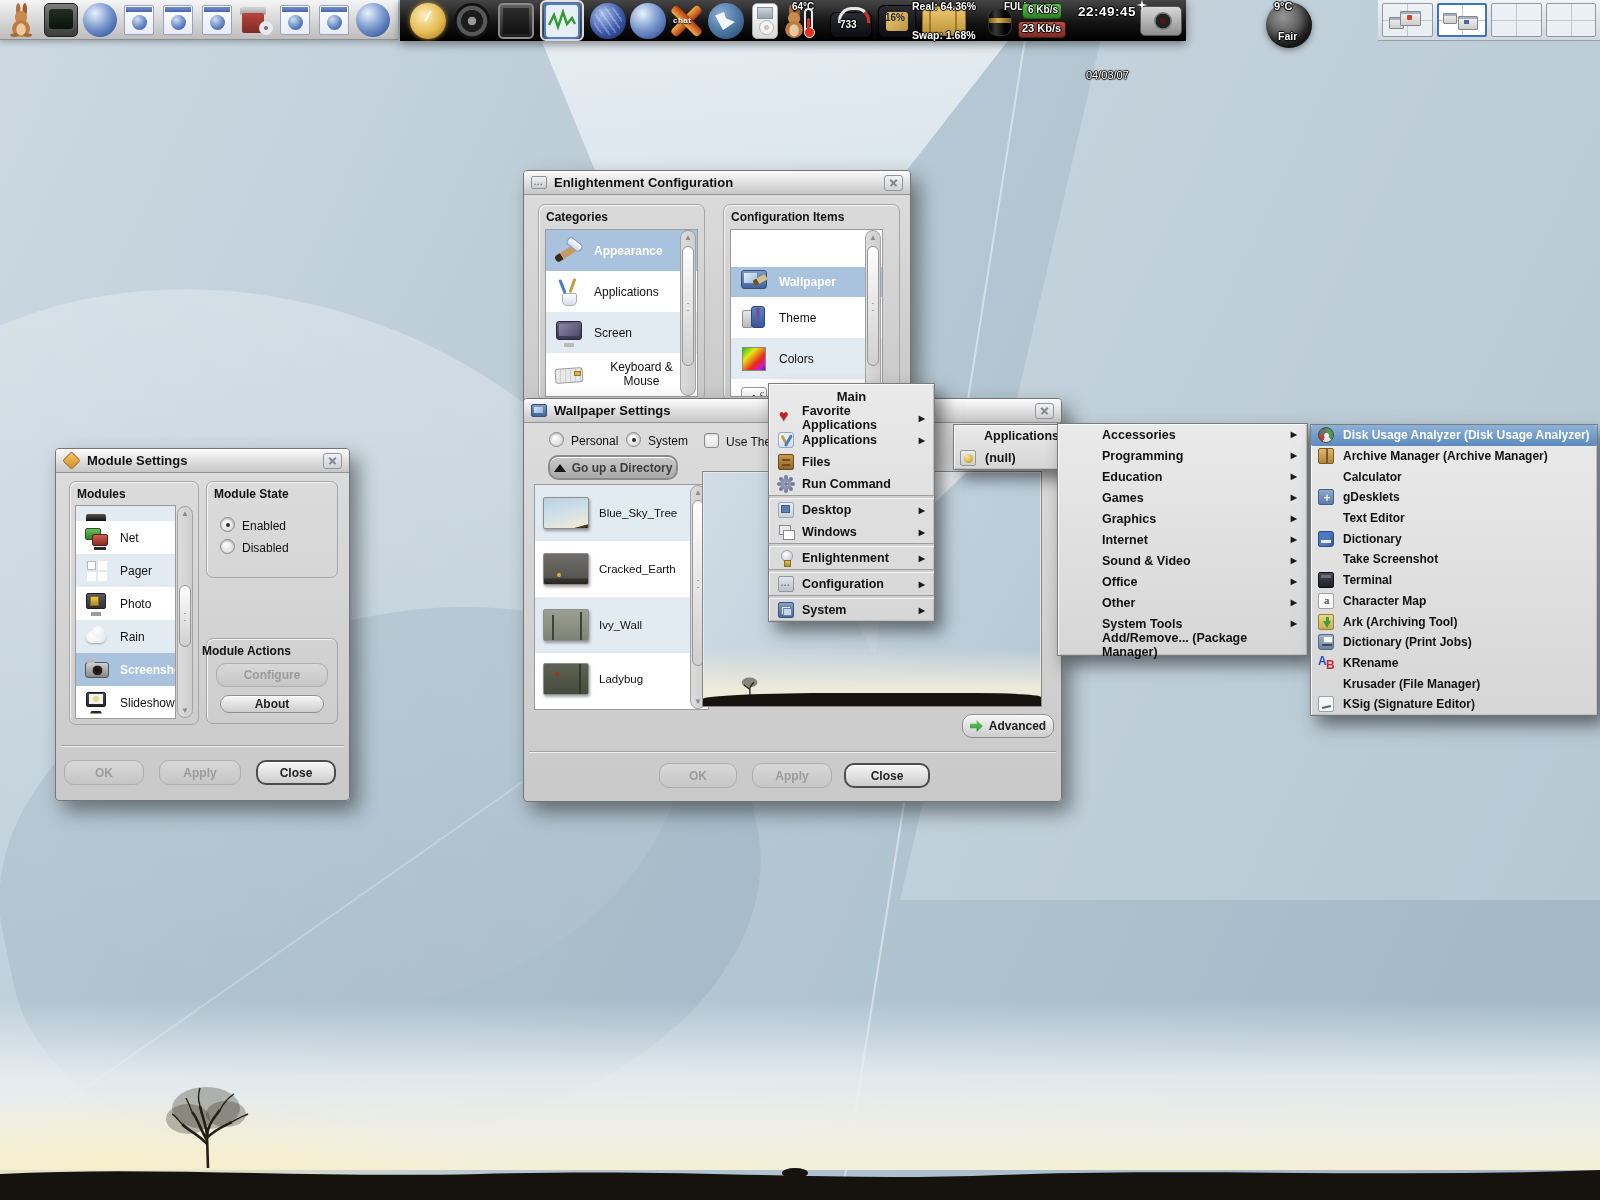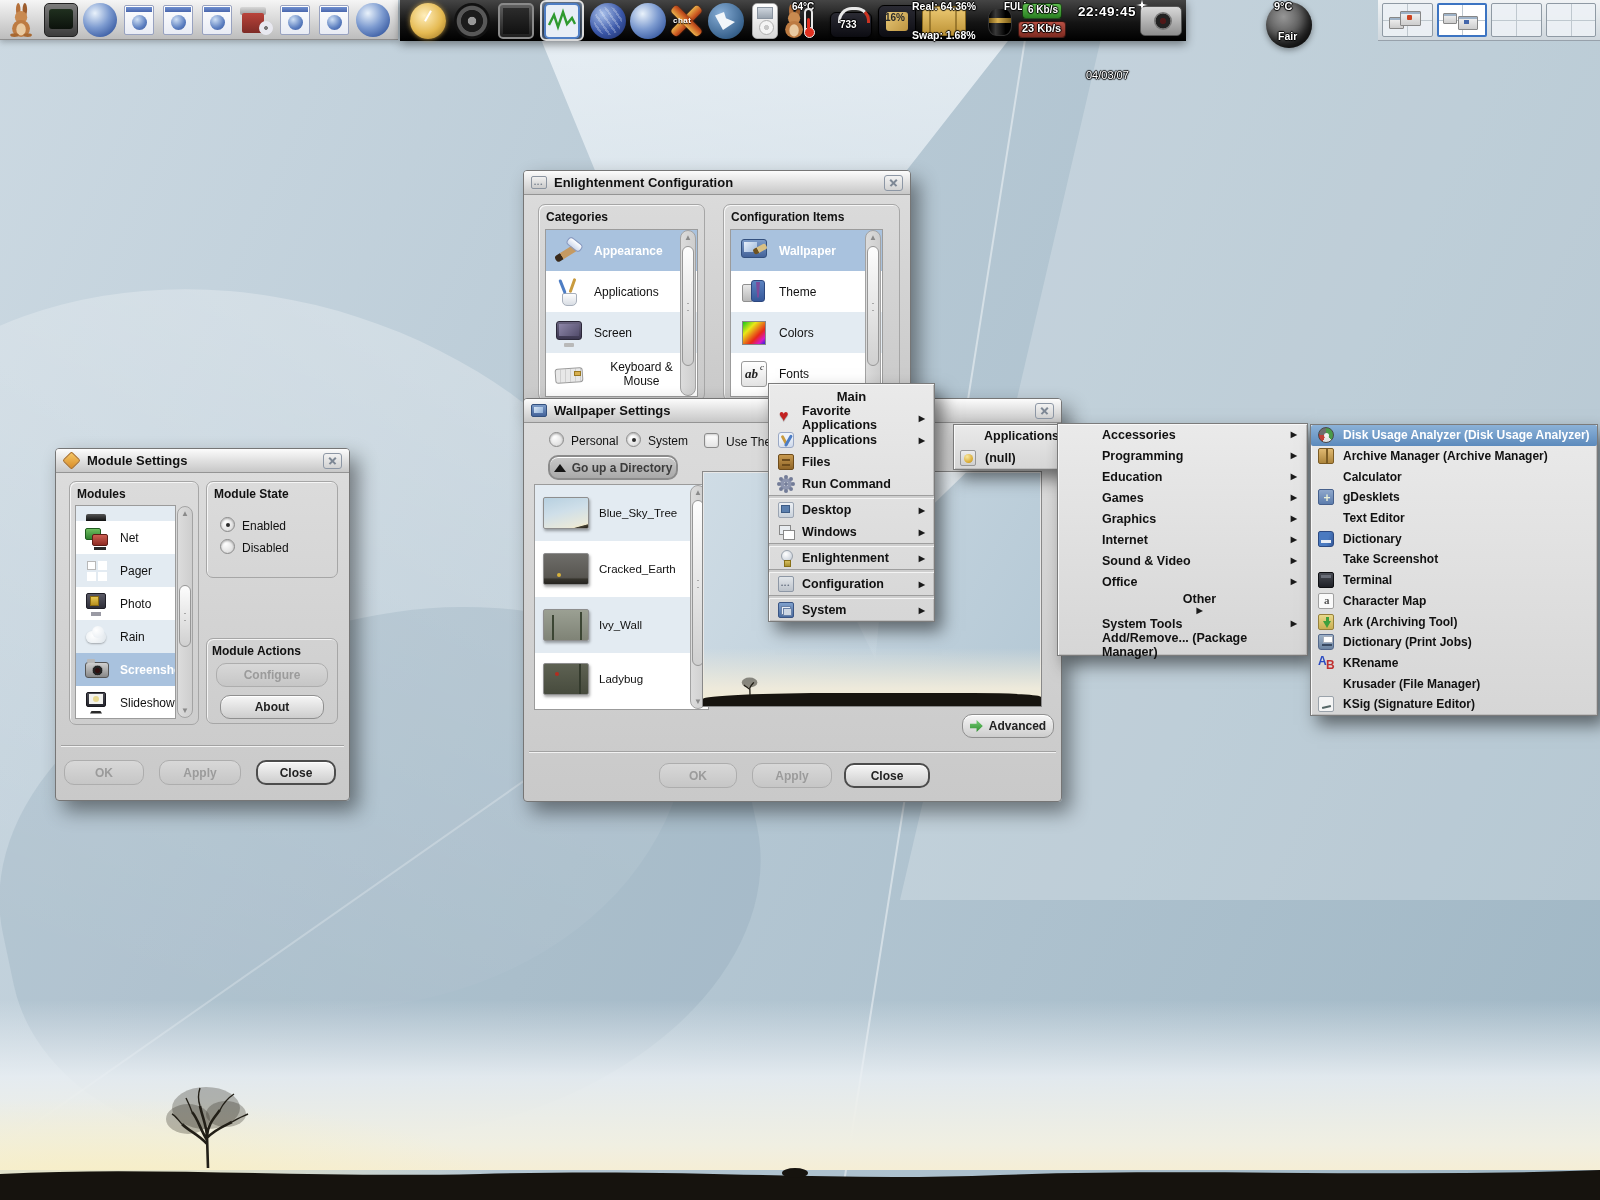--- a/index.html
+++ b/index.html
@@ -445,21 +445,21 @@
         <span>Keyboard &amp; Mouse</span>
       </div>
     </div>
     <div class="sbar" style="left:156px;top:59px;height:166px;">
       <span class="sarr" style="top:0;">▲</span>
       <span class="sthumb" style="top:15px;height:120px;"></span>
     </div>
     <div class="frame" style="left:199px;top:33px;width:177px;height:197px;"></div>
     <span class="flabel" style="left:207px;top:39px;">Configuration Items</span>
     <div class="list" style="left:206px;top:58px;width:153px;height:168px;">
-      <div class="lrow sel" style="height:41px;">
+      <div class="lrow sel" style="height:30px;margin-top:37px;">
         <span class="cic c-wall">
             <i></i>
             <i></i>
             <i></i>
           </span>
         <span>Wallpaper</span>
       </div>
       <div class="lrow" style="height:41px;">
         <span class="cic c-theme">
             <i></i>
@@ -619,25 +619,25 @@
       <span class="sthumb" style="top:78px;height:62px;"></span>
       <span class="sarr" style="bottom:0;">▼</span>
     </div>
     <div class="frame" style="left:150px;top:32px;width:132px;height:97px;"></div>
     <span class="flabel" style="left:158px;top:38px;">Module State</span>
     <span class="radio on" style="position:absolute;left:164px;top:68px;"></span>
     <span class="lbl" style="position:absolute;left:186px;top:70px;">Enabled</span>
     <span class="radio" style="position:absolute;left:164px;top:90px;"></span>
     <span class="lbl" style="position:absolute;left:186px;top:92px;">Disabled</span>
     <div class="frame" style="left:150px;top:189px;width:132px;height:86px;"></div>
-    <span class="flabel" style="left:156px;top:195px;">Module Actions</span>
+    <span class="flabel" style="left:146px;top:195px;">Module Actions</span>
     <div class="btn dis" style="left:160px;top:214px;width:112px;height:24px;">
         <span>Configure</span>
       </div>
-    <div class="btn" style="left:164px;top:246px;width:104px;height:24px;">
+    <div class="btn" style="left:164px;top:246px;width:104px;height:18px;">
         <span>About</span>
       </div>
     <div style="position:absolute;left:5px;right:5px;top:296px;height:2px;border-top:1px solid #a2a2a2;border-bottom:1px solid #f2f2f2;"></div>
     <div class="btn dis" style="left:8px;top:311px;width:80px;height:25px;">
         <span>OK</span>
       </div>
     <div class="btn dis" style="left:103px;top:311px;width:82px;height:25px;">
         <span>Apply</span>
       </div>
     <div class="btn foc" style="left:200px;top:311px;width:80px;height:25px;">
@@ -749,21 +749,21 @@
     <div class="mi2" style="padding-left:44px;justify-content:space-between;">
         <span>Sound &amp; Video</span>
         <span class="sp"></span>
         <span class="arr">▶</span>
       </div>
     <div class="mi2" style="padding-left:44px;">
         <span>Office</span>
         <span class="sp"></span>
         <span class="arr">▶</span>
       </div>
-    <div class="mi2" style="padding-left:44px;flex-direction:column;">
+    <div class="mi2" style="padding-left:44px;">
         <span>Other</span>
         <span class="sp"></span>
         <span class="arr">▶</span>
       </div>
     <div class="mi2" style="padding-left:44px;">
         <span>System Tools</span>
         <span class="sp"></span>
         <span class="arr">▶</span>
       </div>
     <div class="mi2" style="padding-left:44px;">

